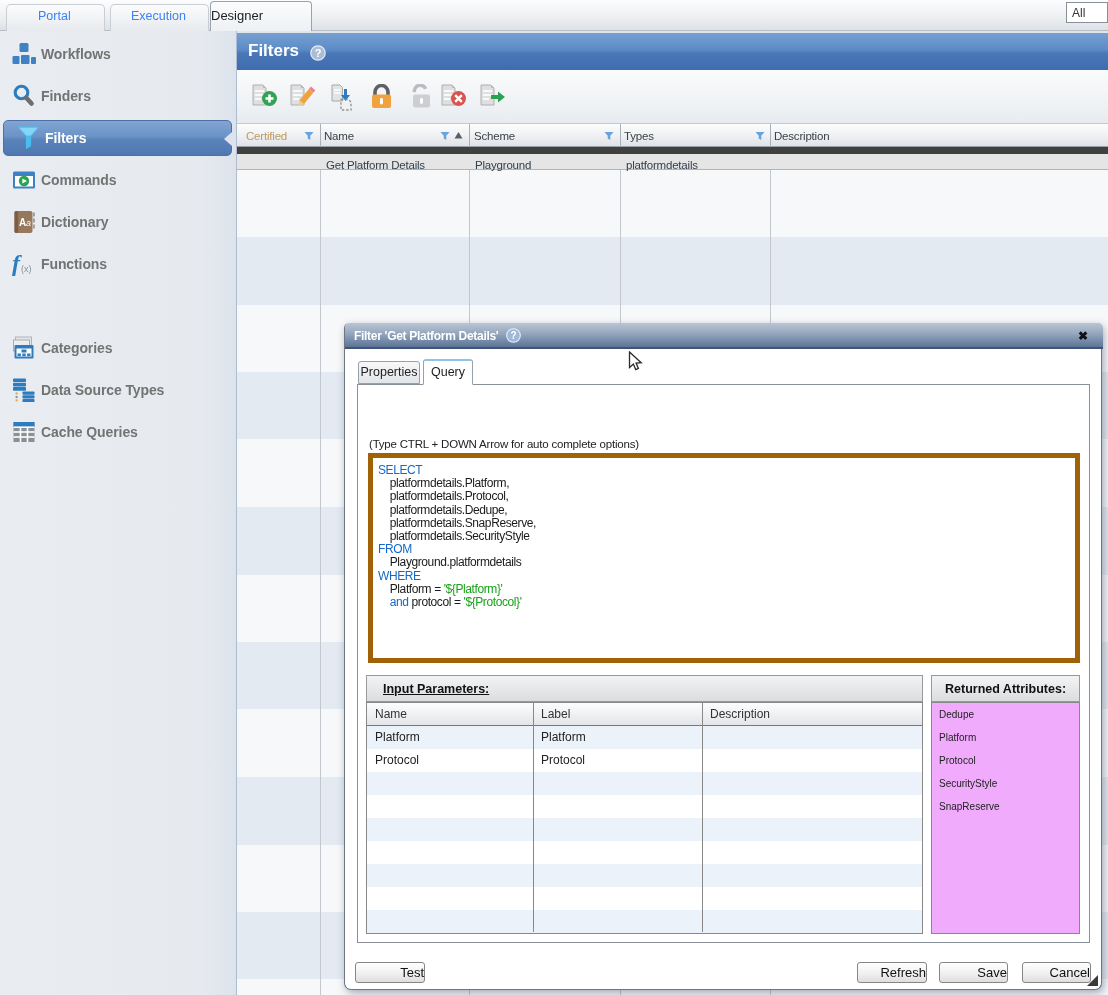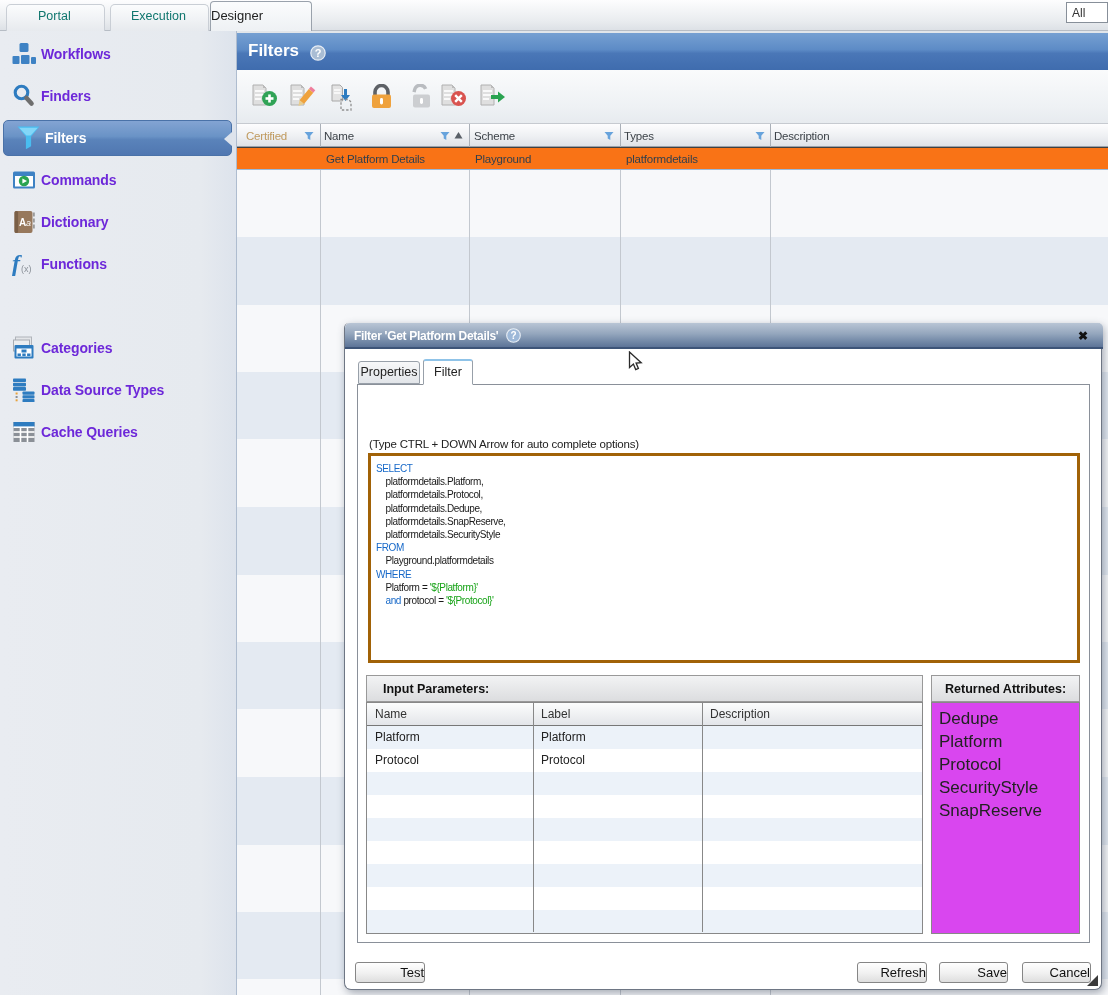--- a/index.html
+++ b/index.html
@@ -4,35 +4,35 @@
 <style>
 * { margin:0; padding:0; box-sizing:border-box; }
 html,body { width:1108px; height:995px; overflow:hidden; font-family:"Liberation Sans",sans-serif; }
 #stage { position:relative; width:1108px; height:995px; background:#fff; }
 .abs { position:absolute; }
 
 
 #topbar { left:0; top:0; width:1108px; height:31px;
   background:linear-gradient(#fdfdfe,#e9ecef 70%,#dde1e6);
   border-bottom:1px solid #b7bdc5; }
-.toptab-txt { top:9px; font-size:12.5px; color:#0f766e; }
+.toptab-txt { top:9px; font-size:12.5px; color:#3b82f6; }
 #tab-designer { left:210px; top:1px; width:102px; height:30px;
   background:linear-gradient(#fbfcfd,#eef1f4);
   border:1px solid #9aa2ac; border-bottom:none; border-radius:4px 4px 0 0;
   line-height:28px; font-size:13px; color:#222; }
 #allbox { left:1066px; top:2px; width:42px; height:21px; background:#fff;
   border:1px solid #878f99; font-size:12px; color:#333; padding:3px 0 0 5px; }
 
 
 #sidebar { left:0; top:31px; width:237px; height:964px;
   background:linear-gradient(90deg,#e9ecf1 0%,#e6eaef 85%,#dde3ec 100%);
   border-right:1px solid #aebccf; }
 .navitem { left:0; width:237px; height:42px; }
 .nav-label { position:absolute; left:41px; top:50%; transform:translateY(-50%);
-  font-size:14px; font-weight:bold; color:#6d28d9; letter-spacing:-0.1px; }
+  font-size:14px; font-weight:bold; color:#737373; letter-spacing:-0.1px; }
 .nav-ico { position:absolute; left:12px; top:50%; transform:translateY(-50%); width:24px; height:24px; }
 #nav-sel { left:3px; top:120px; width:229px; height:36px; border-radius:5px;
   background:linear-gradient(#83a4d3,#6a93c6 45%,#5a83ba 55%,#5077b1);
   border:1px solid #4a72a8; }
 #nav-sel .nav-label { color:#fff; }
 #nav-sel:after { content:""; position:absolute; right:-1px; top:11px;
   border:7px solid transparent; border-right:8px solid #dde3ec; border-left:none; }
 
 
 #mainhead { left:237px; top:33px; width:871px; height:37px;
@@ -46,21 +46,21 @@
 #gridhead { left:237px; top:123px; width:871px; height:24px;
   background:linear-gradient(#fdfdfe,#eef0f3 55%,#dfe2e7);
   border-top:1px solid #c6cad0; border-bottom:1px solid #9aa1aa; }
 .gh { position:absolute; top:6px; font-size:11.5px; letter-spacing:-0.2px; color:#3c4248; }
 .funnel { position:absolute; top:7px; }
 .ghline { position:absolute; top:0; width:1px; height:24px; background:#aab0b8; }
 #gridbody { left:237px; top:148px; width:871px; height:847px; background:#f7f8fa; }
 .stripe { position:absolute; left:0; width:871px; background:#e4eaf2; }
 .colline { position:absolute; top:0; width:1px; height:847px; background:#c3c8cf; }
 #selrow { position:absolute; left:0; top:-1px; width:871px; height:23px;
-  background:#f97316; border-top:1px solid #404040; border-bottom:1px solid #9ab8d8; }
+  background:#e5e5e5; border-top:7px solid #404040; border-bottom:1px solid #9ab8d8; }
 .cell { position:absolute; top:5px; font-size:11.5px; letter-spacing:-0.2px; color:#33404d; }
 
 
 #dialog { left:344px; top:323px; width:758px; height:667px;
   background:#fff; border-radius:5px 5px 7px 7px;
   border:1px solid #6e7684; border-top:none;
   box-shadow:2px 3px 8px rgba(60,70,90,0.45); }
 #dtitle { position:absolute; left:0; top:0; width:758px; height:26px; border-radius:5px 5px 0 0;
   background:linear-gradient(#b9c5d5,#94a6bd 45%,#748aa8 75%,#5d7498);
   border-bottom:2px solid #3d5478; }
@@ -74,36 +74,36 @@
   background:#fff; border-bottom:1px solid #fff; z-index:2;
   border-top:2px solid #8fc3e8; }
 #dpanel { position:absolute; left:12px; top:61px; width:733px; height:559px;
   border:1px solid #8a9099; background:#fff; }
 
 .grphead { position:absolute; background:linear-gradient(#f2f3f4,#dcdddf);
   border:1px solid #999; font-size:12.5px; font-weight:bold; color:#111; }
 #sqlhead { left:10px; top:18px; width:712px; height:26px; padding:5px 0 0 17px; }
 #hint { position:absolute; left:11px; top:53px; font-size:11.5px; letter-spacing:-0.2px; color:#222; }
 #sqlbox { position:absolute; left:10px; top:68px; width:712px; height:210px;
-  border:3px solid #a16207; background:#fff; font-size:10px; letter-spacing:-0.4px; line-height:13.2px;
+  border:5px solid #a16207; background:#fff; font-size:12px; letter-spacing:-0.4px; line-height:13.2px;
   padding:6px 0 0 5px; white-space:pre; color:#1a1a1a; }
 .kw { color:#1668c8; } .str { color:#17a317; }
 
-#iphead { left:8px; top:290px; width:557px; height:27px; padding:6px 0 4px 16px; }
+#iphead { left:8px; top:290px; width:557px; height:27px; padding:6px 0 4px 16px;text-decoration:underline; }
 #iptable { position:absolute; left:8px; top:317px; width:557px; height:232px; border:1px solid #888; background:#fff; }
 #ipghead { position:absolute; left:0; top:0; width:555px; height:23px;
   background:linear-gradient(#fcfdfd,#e3e5e9); border-bottom:1px solid #777; }
 .iph { position:absolute; top:4px; font-size:12px; color:#333; }
 .ipline { position:absolute; top:0; width:1px; height:229px; background:#888; z-index:3; }
 .iprow { position:absolute; left:0; width:555px; height:23px; font-size:12px; color:#222; }
 .iprow.blue { background:#ecf2f9; }
 .ipcell { position:absolute; top:4px; }
 
 #rahead { left:573px; top:290px; width:149px; height:27px; padding:6px 0 0 13px; }
-#ratable { position:absolute; left:573px; top:317px; width:149px; height:232px; border:1px solid #888; background:#d946ef; font-size:17px; color:#222; }
+#ratable { position:absolute; left:573px; top:317px; width:149px; height:232px; border:1px solid #888; background:#f0abfc; font-size:10px; color:#222; }
 .raitem { position:absolute; left:7px; }
 
 .btn { position:absolute; top:639px; height:21px;
   background:linear-gradient(#ffffff,#f0f0f0 55%,#dedede);
   border:1px solid #868686; border-radius:3px; font-size:13px; color:#111;
   text-align:right; line-height:19px; }
 #grip { position:absolute; right:3px; bottom:3px; width:0; height:0;
   border-left:11px solid transparent; border-bottom:11px solid #3a3a3a; }
 </style>
 </head>
@@ -349,21 +349,21 @@
   <div id="dialog" class="abs">
     <div id="dtitle">
         <span class="t">Filter 'Get Platform Details'</span>
       <svg style="position:absolute;left:161px;top:5px;" width="15" height="15" viewBox="0 0 15 15">
         <circle cx="7.5" cy="7.5" r="6.8" fill="#9db8d8" stroke="#e8eef5" stroke-width="1.1"></circle>
         <text x="7.5" y="11.2" font-size="10" font-weight="bold" fill="#fff" text-anchor="middle" font-family="Liberation Sans">?</text>
       </svg>
     </div>
     <div id="dclose">✖</div>
     <div class="tab" id="tab-prop">Properties</div>
-    <div class="tab" id="tab-query">Filter</div>
+    <div class="tab" id="tab-query">Query</div>
     <div id="dpanel">
       <div id="hint">(Type CTRL + DOWN Arrow for auto complete options)</div>
       <div id="sqlbox"><span class="kw">SELECT</span>
     platformdetails.Platform,
     platformdetails.Protocol,
     platformdetails.Dedupe,
     platformdetails.SnapReserve,
     platformdetails.SecurityStyle
 <span class="kw">FROM</span>
     Playground.platformdetails

